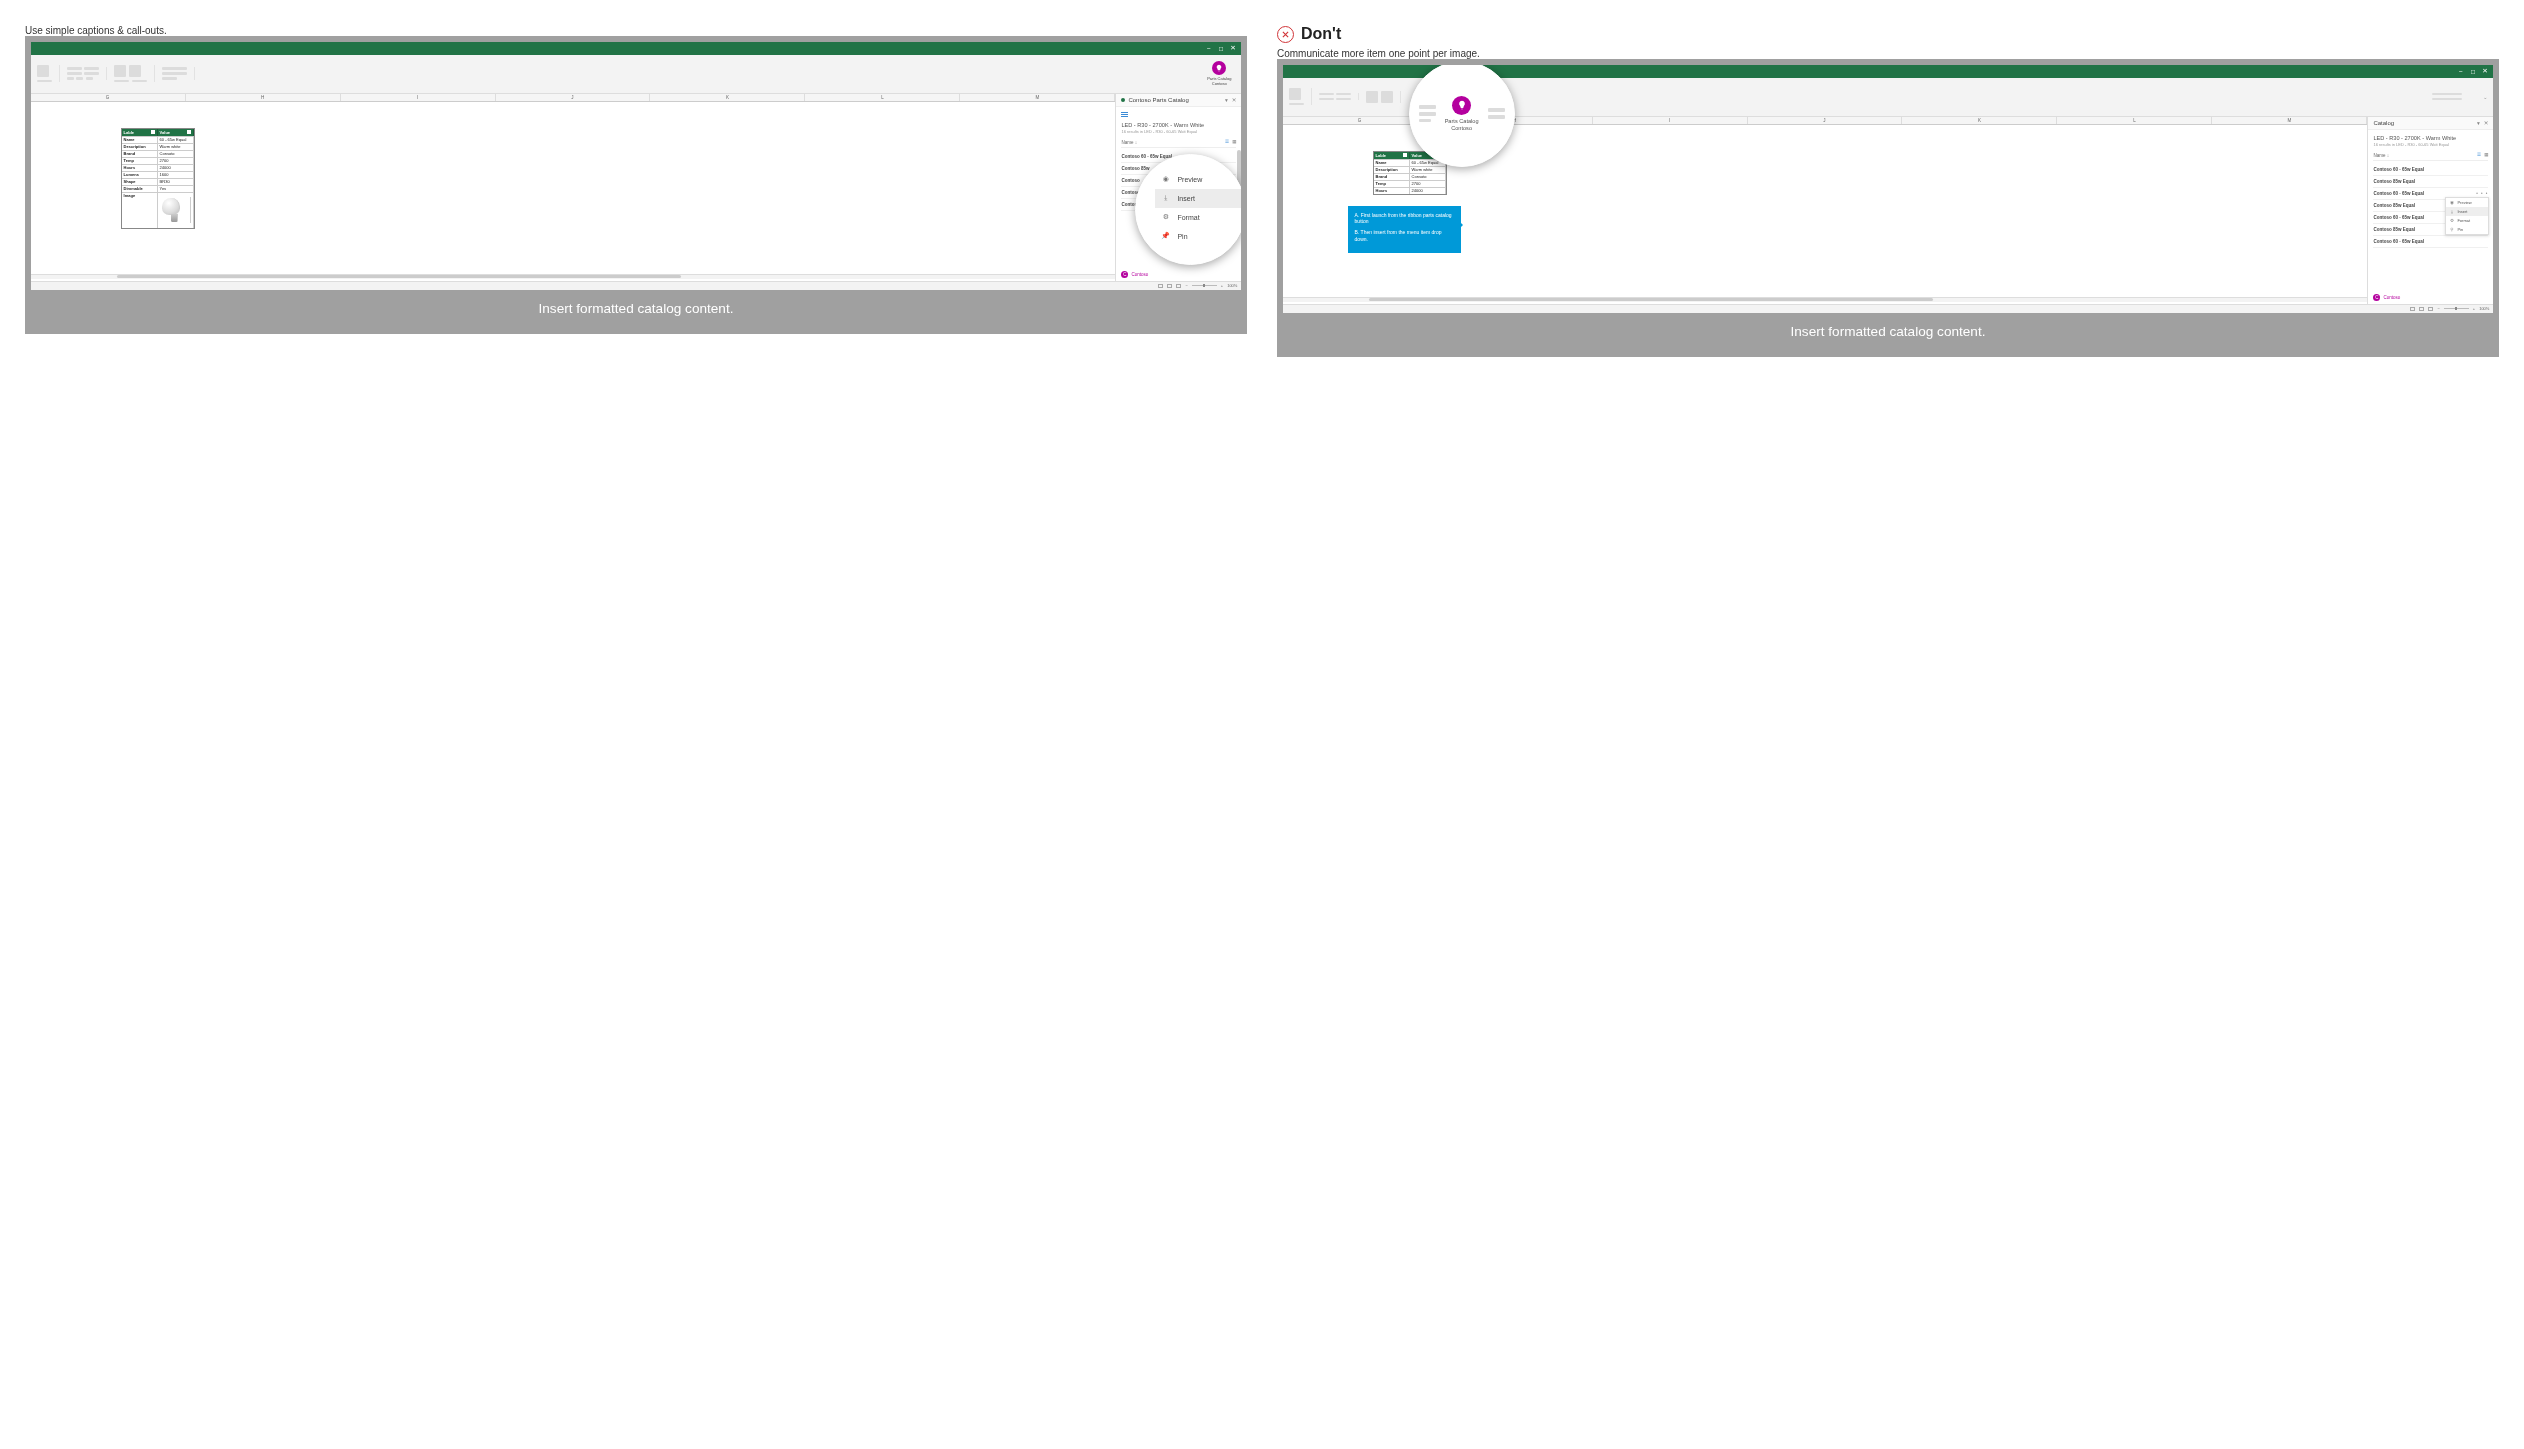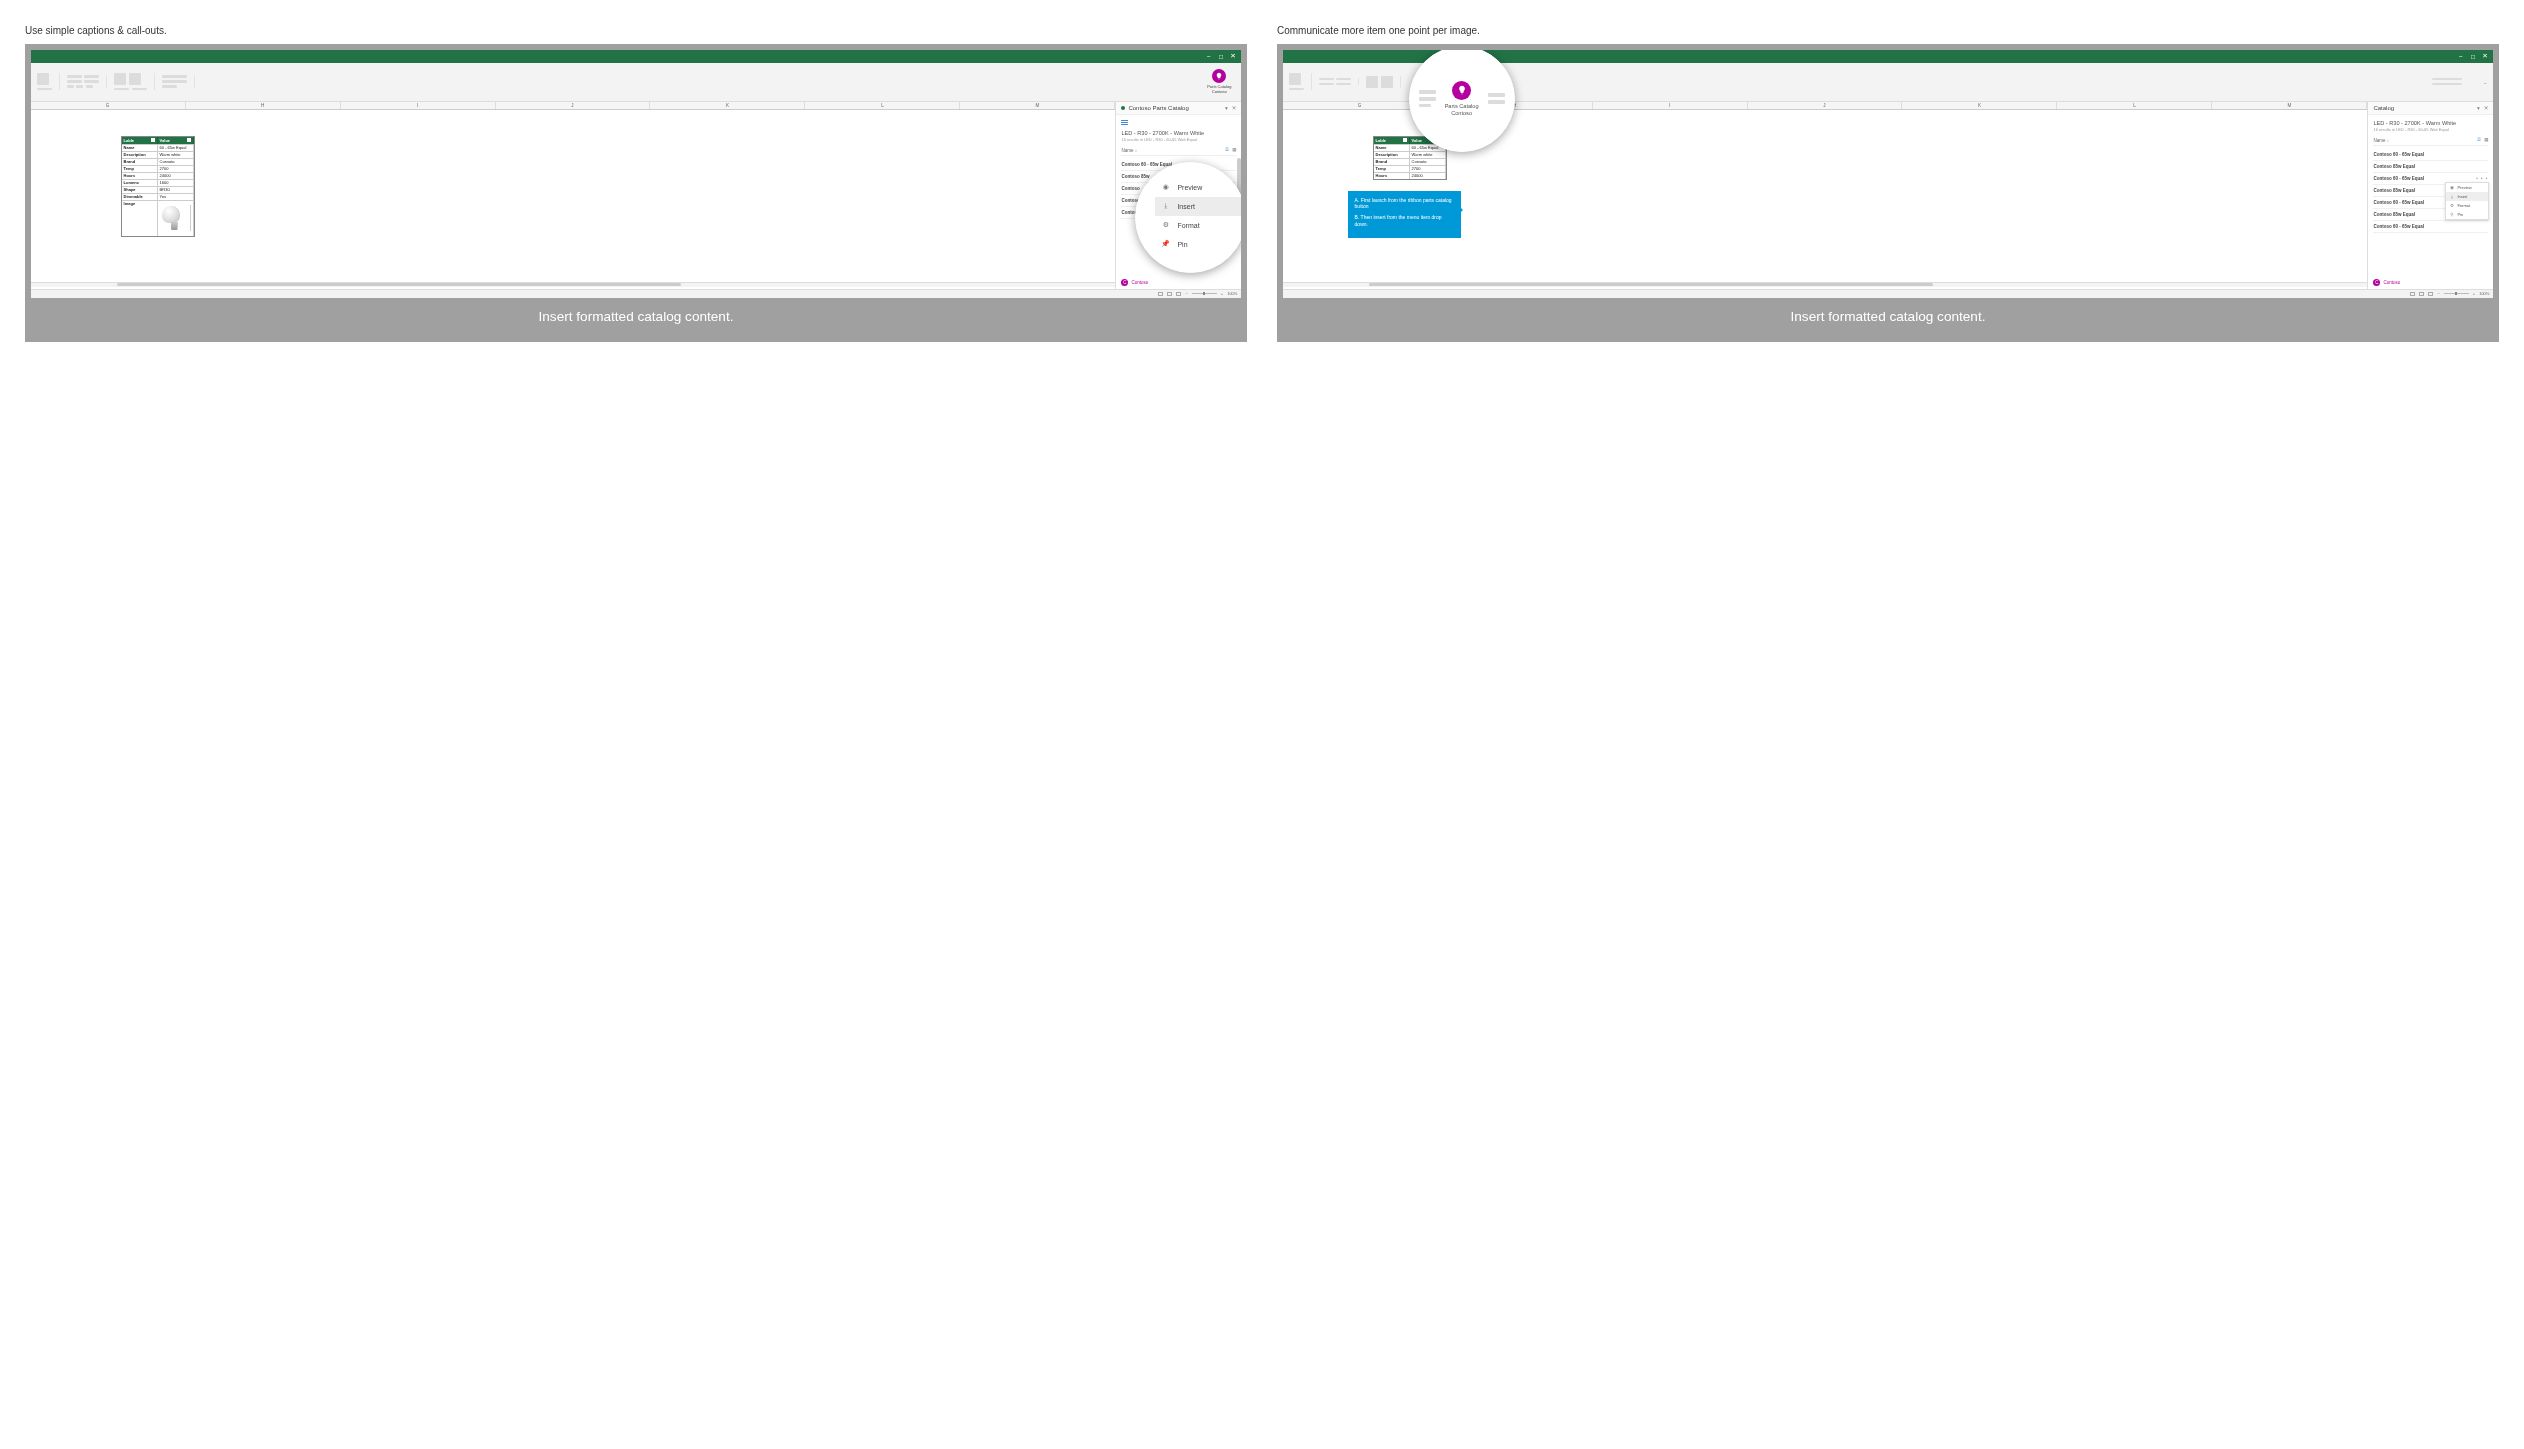--- a/index.html
+++ b/index.html
@@ -1,21 +1,21 @@
 <!DOCTYPE html>
 <html style="font-size:8px"><head>
 <meta charset="utf-8">
 <style>
   * { box-sizing: border-box; margin: 0; padding: 0; }
   html, body { width: 100%; height: 100%; background: #fff; font-family: "Segoe UI", Arial, sans-serif; color: #222; }
   .page { display: flex; gap: 30px; padding: 25px; }
   .half { flex: 1; position: relative; }
   .head-row { display: flex; align-items: center; gap: 7px; margin-bottom: 5px; }
   .head-row h1 { font-size: 16px; font-weight: 700; }
-  .sub { font-size: 10px; color: #333; margin-bottom: 8px; font-weight: 400; }
+  .sub { font-size: 10px; color: #333; font-weight: 400; }
 
   .icon-circle { width: 17px; height: 17px; border-radius: 50%; border: 1.5px solid; display: flex; align-items: center; justify-content: center; flex: 0 0 17px; }
   .icon-circle.do { border-color: #107C10; color: #107C10; }
   .icon-circle.dont { border-color: #D13438; color: #D13438; }
   .icon-circle svg { width: 9px; height: 9px; }
 
   .tile { background: #a0a0a0; padding: 5.6px; position: relative; }
   .tile-caption { color: #fff; text-align: center; font-size: 13.6px; padding: 11px 0 13px; font-weight: 400; }
 
   
@@ -333,20 +333,28 @@
                 <span>Pin</span>
               </div>
           </div>
         </div>
       </div>
       <div class="tile-caption">Insert formatted catalog content.</div>
     </div>
   </div>
 
   <div class="half">
+    <div class="head-row">
+      <div class="icon-circle dont">
+        <svg viewBox="0 0 24 24" fill="none" stroke="currentColor" stroke-width="3">
+            <path d="M5 5l14 14M19 5L5 19"></path>
+          </svg>
+      </div>
+      <h1>Don't</h1>
+    </div>
     <div class="sub">Communicate more item one point per image.</div>
 
     <div class="tile">
       <div class="excel">
         <div class="title-bar">
           <div class="ctl">−</div>
           <div class="ctl">□</div>
           <div class="ctl">✕</div>
         </div>
         <div class="ribbon">

